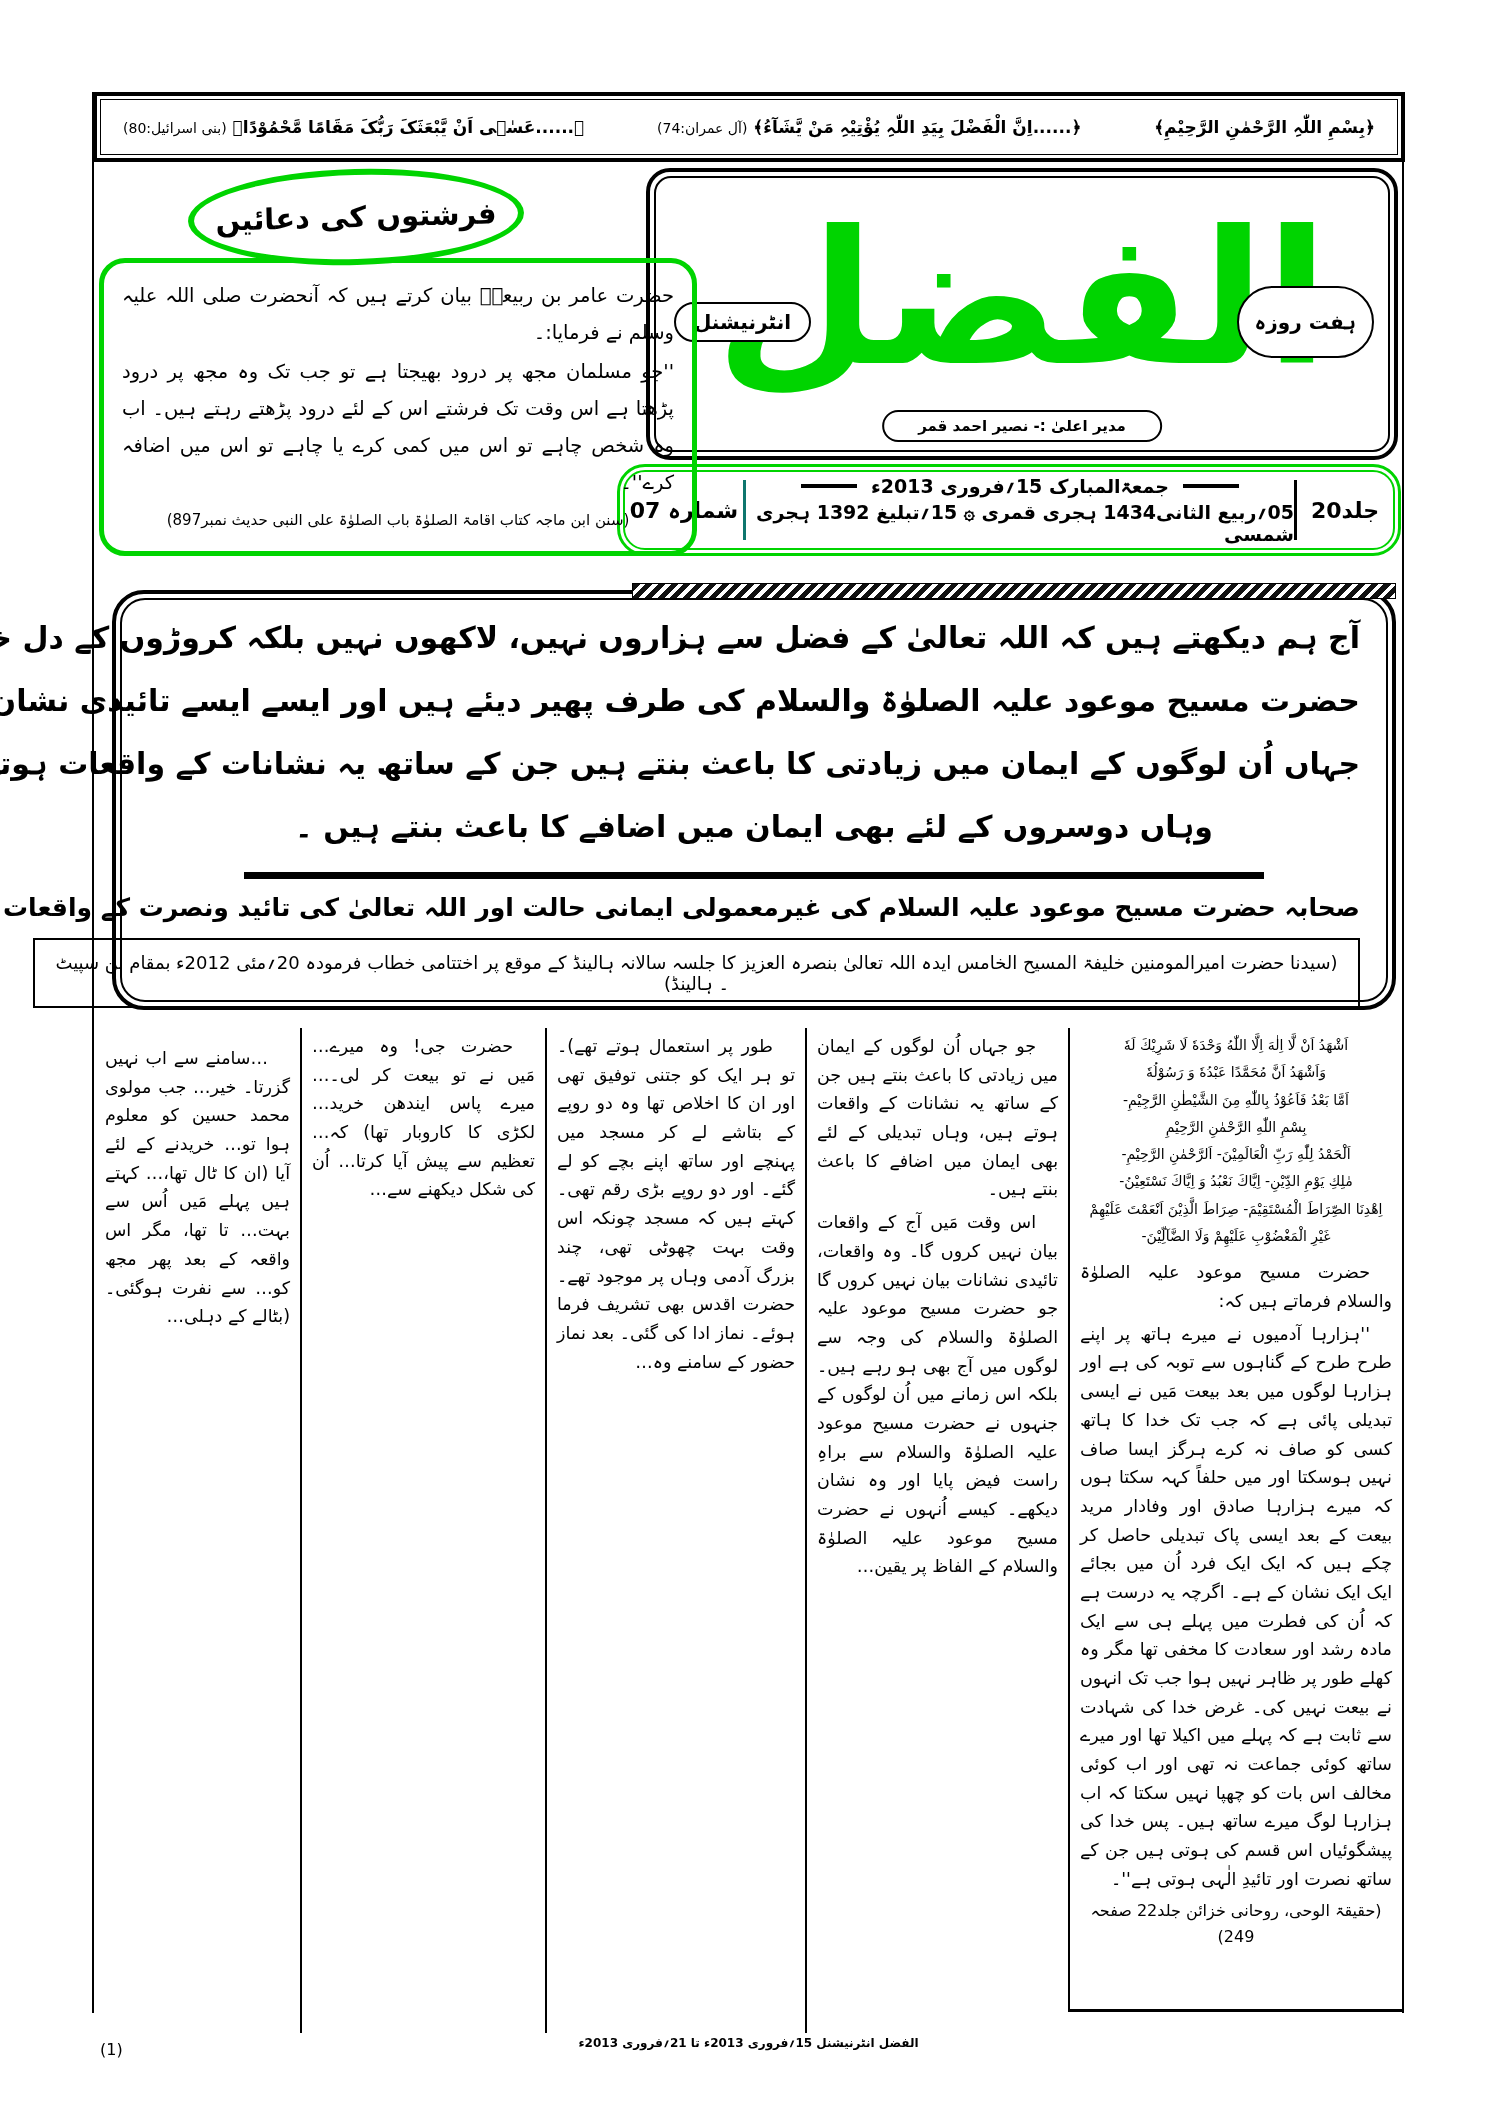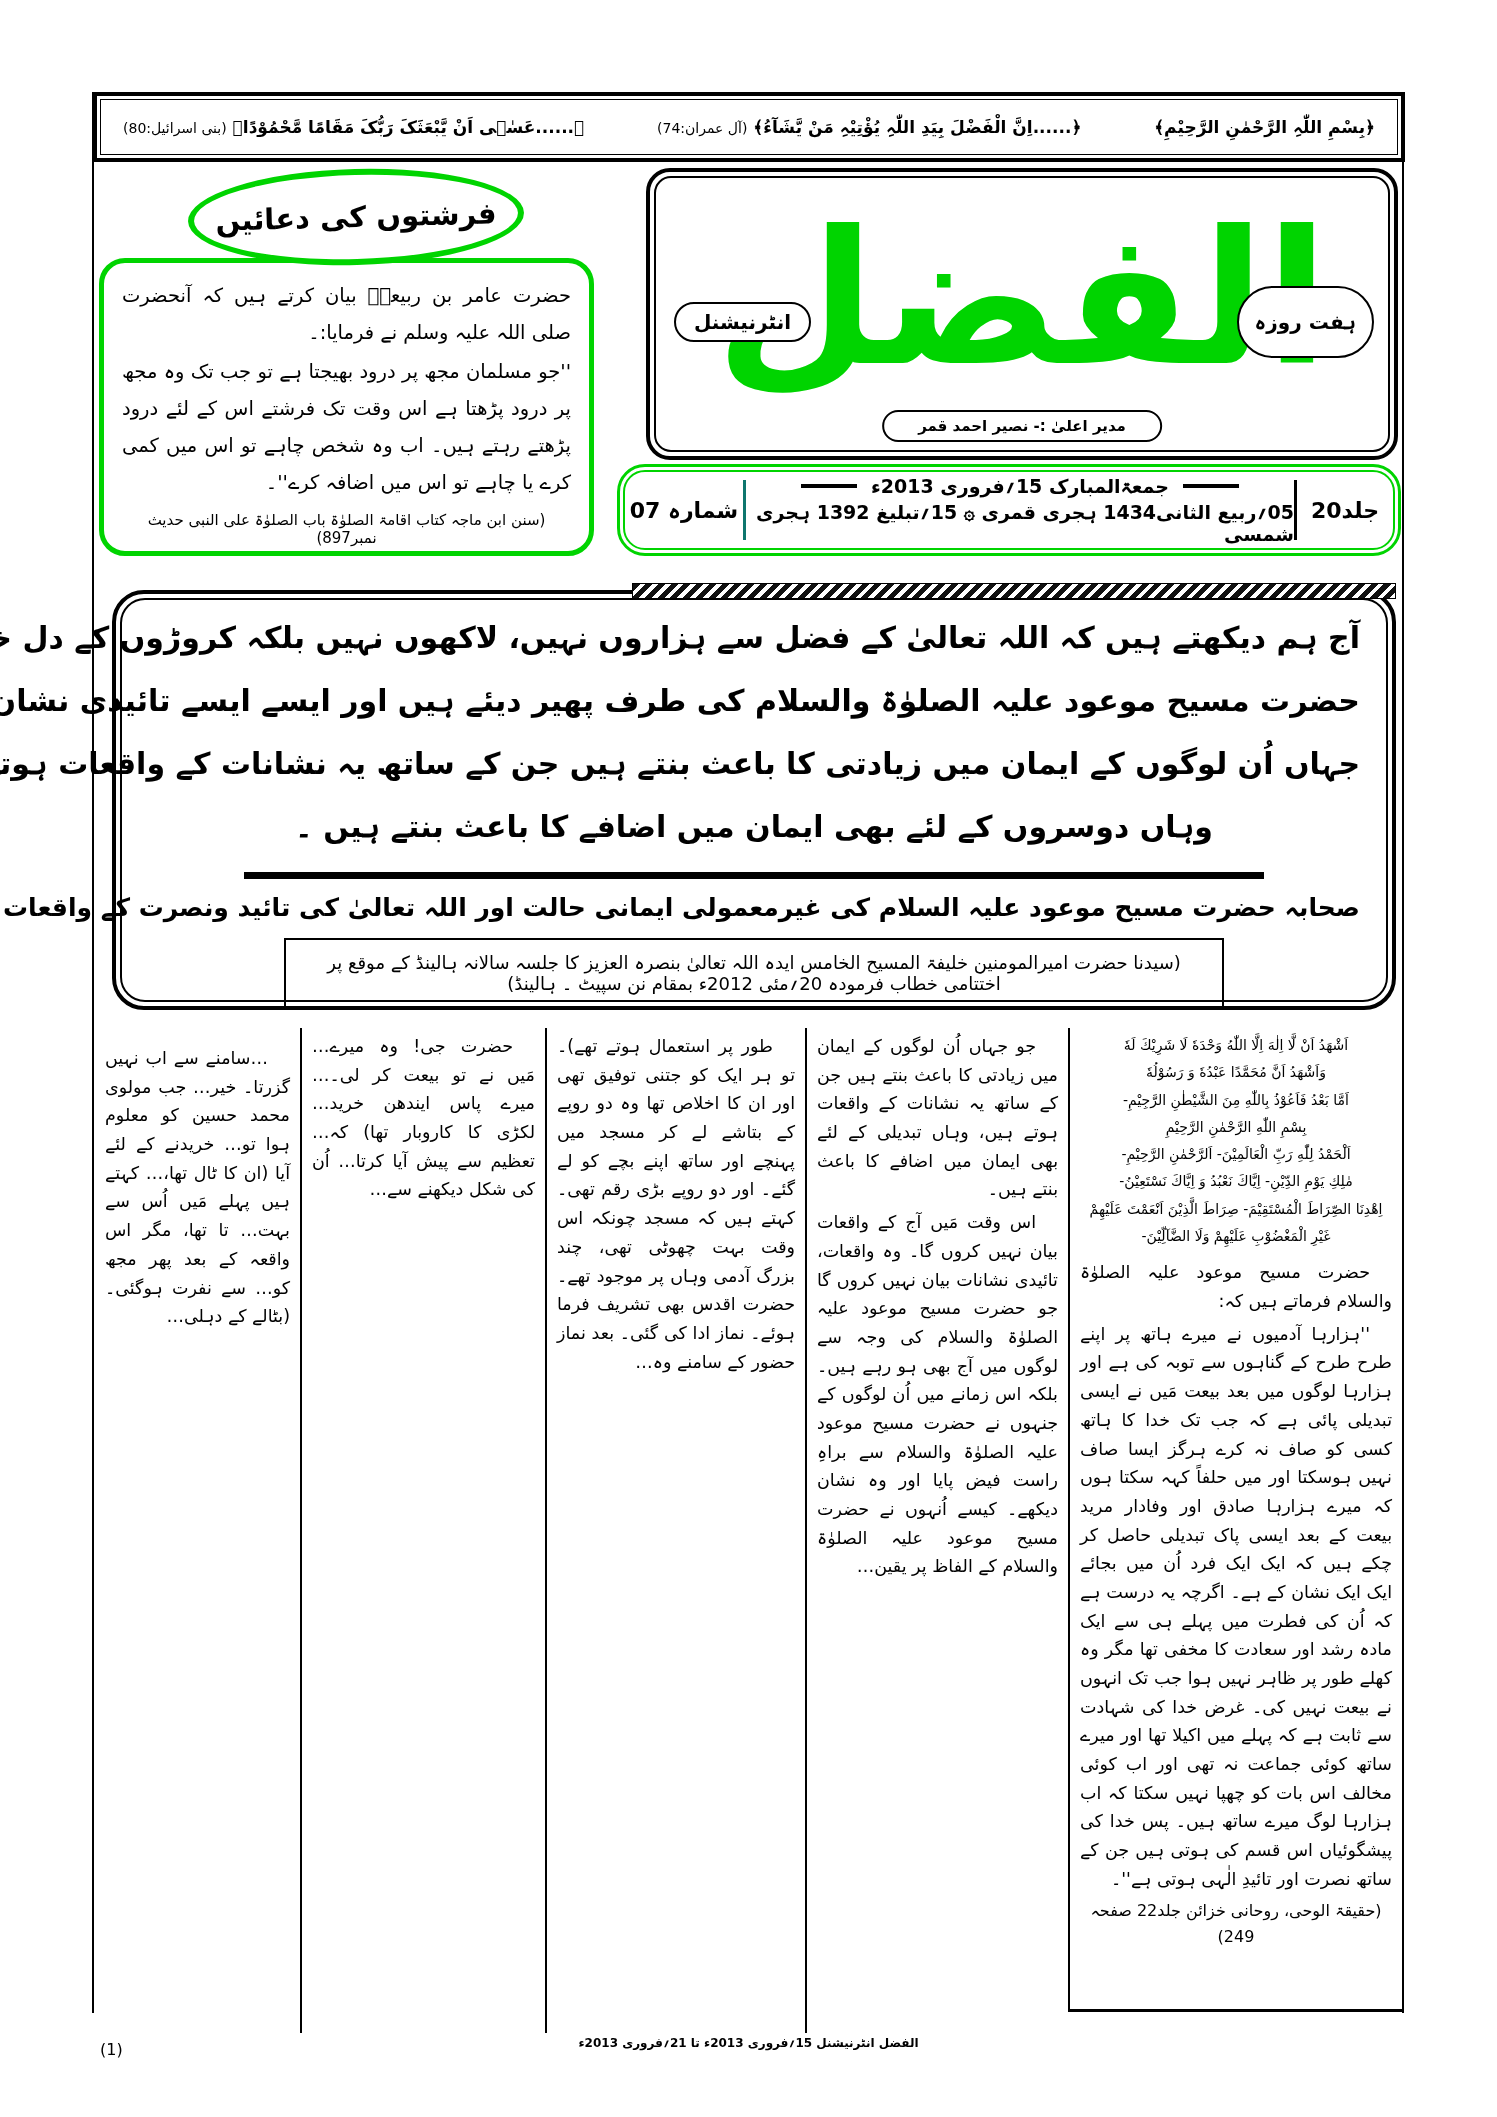--- a/index.html
+++ b/index.html
@@ -38,37 +38,37 @@
   .issue-cell.num{width:118px;font-size:22px;border-right:3px solid #0f766e;margin:8px 0;}
   .issue-mid{flex:1;display:flex;flex-direction:column;align-items:center;justify-content:center;gap:4px;}
   .date1{font-size:19px;font-weight:bold;display:flex;align-items:center;gap:14px;}
   .date1::before,.date1::after{content:"";width:56px;height:4px;background:#000;display:inline-block;}
   .date2{font-size:19px;font-weight:bold;}
   
   .oval{position:absolute;left:188px;top:169px;width:324px;height:84px;
         border:6px solid var(--green,#00d400);border-radius:50%;background:#fff;z-index:2;
         display:flex;align-items:center;justify-content:center;font-size:29px;font-weight:bold;
         transform:rotate(-1.5deg);}
-  .prayer{position:absolute;left:99px;top:258px;width:495px;height:298px;
+  .prayer{position:absolute;left:99px;top:258px;width:598px;height:298px;
           border:5px solid var(--green,#00d400);border-radius:26px;box-sizing:border-box;
           padding:14px 18px 8px;direction:rtl;}
   .prayer .lead-line{font-size:19.5px;line-height:1.9;text-align:justify;}
   .prayer .quote{font-size:19.5px;line-height:1.9;text-align:justify;margin-top:2px;}
   .prayer .cite{font-size:15px;text-align:center;margin-top:10px;}
   
   .hatch{position:absolute;left:632px;top:583px;width:762px;height:14px;border:1px solid #000;
          background:repeating-linear-gradient(135deg,#111 0 5px,#fff 5px 9px);z-index:3;}
   .lead-outer{position:absolute;left:112px;top:590px;width:1284px;height:420px;
               border:4px solid #000;border-radius:32px;padding:4px;box-sizing:border-box;background:#fff;}
   .lead-inner{border:2px solid #000;border-radius:25px;height:100%;box-sizing:border-box;
               text-align:center;padding:20px 26px 14px;direction:rtl;}
   .hl{font-size:30px;font-weight:bold;white-space:nowrap;margin-bottom:28px;}
   .divider{width:1020px;height:7px;background:#000;margin:2px auto 14px;}
   .subhl{font-size:25px;font-weight:bold;white-space:nowrap;margin-bottom:16px;}
-  .source-box{width:940px;margin:0 auto;border:2px solid #000;padding:12px 14px;
+  .source-box{width:1327px;margin:0 auto;border:2px solid #000;padding:12px 14px;
               font-size:18px;box-sizing:border-box;}
   
   .body-cols{position:absolute;left:95px;top:1028px;width:1307px;height:1005px;
              display:flex;flex-direction:row-reverse;direction:ltr;}
   .col{box-sizing:border-box;padding:4px 10px;direction:rtl;font-size:17.5px;line-height:1.64;
        text-align:justify;overflow:hidden;}
   .col:not(:last-child){border-left:2.5px solid #000;}
   .col p{margin:0 0 4px;}
   .col p.indent{text-indent:22px;}
   .col .cite-line{text-align:center;font-size:16px;}

